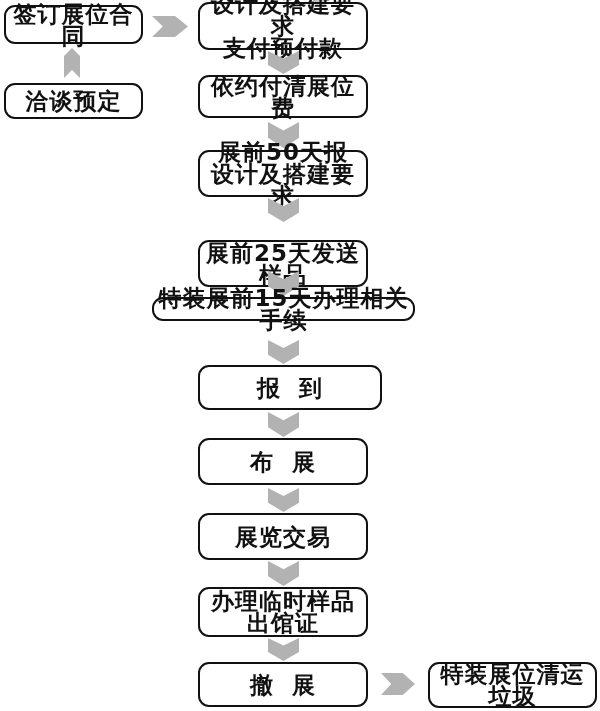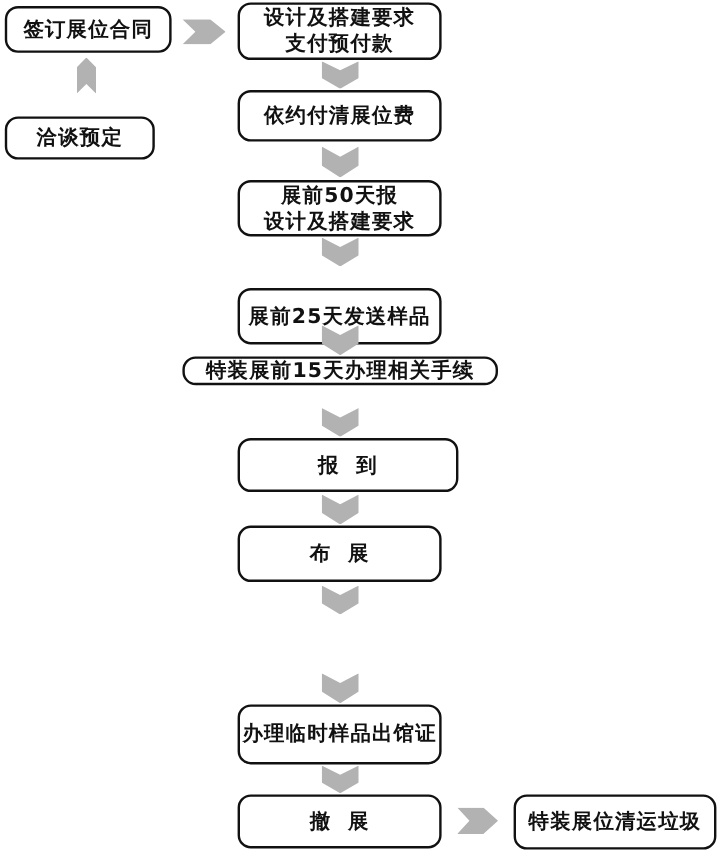--- a/index.html
+++ b/index.html
@@ -23,21 +23,21 @@
   }
   .node {
     position: absolute;
     display: flex;
     align-items: center;
     justify-content: center;
     background: var(--box-bg);
     border: 2.5px solid var(--box-border);
     border-radius: 11px;
     color: var(--text);
-    font-size: 17px;
+    font-size: 23px;
     font-weight: 700;
     letter-spacing: 1px;
     text-align: center;
     line-height: 22px;
   }
   .node-label {
     white-space: pre-wrap;
   }
   .arrow {
     position: absolute;
@@ -57,21 +57,21 @@
 <body>
 
 <div class="canvas">
 
   <div class="node" style="left:4px; top:5px; width:139px; height:39px;">
     <span class="node-label">签订展位合同</span>
   </div>
 
   <div class="arrow arrow-up" style="left:64px; top:48px; width:16px; height:30px;"></div>
 
-  <div class="node" style="left:4px; top:97px; width:125px; height:36px;">
+  <div class="node" style="left:4px; top:83px; width:139px; height:36px;">
     <span class="node-label">洽谈预定</span>
   </div>
 
   <div class="arrow arrow-right" style="left:152px; top:16px; width:36px; height:21px;"></div>
 
   <div class="node" style="left:198px; top:2px; width:170px; height:48px;">
     <span class="node-label">设计及搭建要求
 支付预付款</span>
   </div>
 
@@ -107,20 +107,23 @@
   </div>
 
   <div class="arrow arrow-down" style="left:268px; top:412px; width:31px; height:25px;"></div>
 
   <div class="node" style="left:198px; top:438px; width:170px; height:47px;">
     <span class="node-label">布  展</span>
   </div>
 
   <div class="arrow arrow-down" style="left:268px; top:488px; width:31px; height:24px;"></div>
 
+  <div class="node" style="left:198px; top:513px; width:170px; height:47px;">
+    <span class="node-label">展览交易</span>
+  </div>
 
   <div class="arrow arrow-down" style="left:268px; top:561px; width:31px; height:25px;"></div>
 
   <div class="node" style="left:198px; top:587px; width:170px; height:50px;">
     <span class="node-label">办理临时样品出馆证</span>
   </div>
 
   <div class="arrow arrow-down" style="left:268px; top:638px; width:31px; height:23px;"></div>
 
   <div class="node" style="left:198px; top:662px; width:170px; height:45px;">

